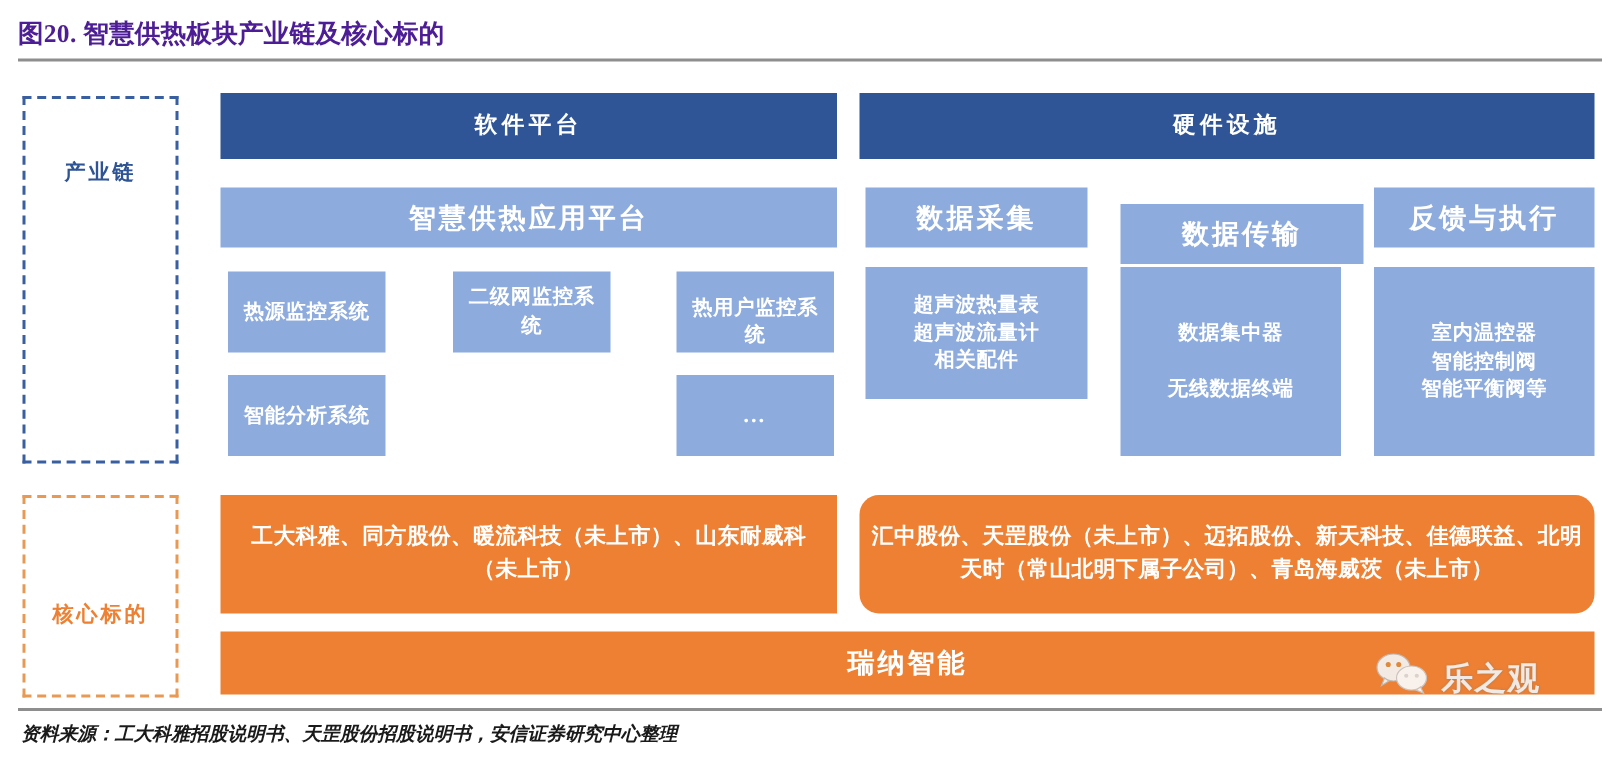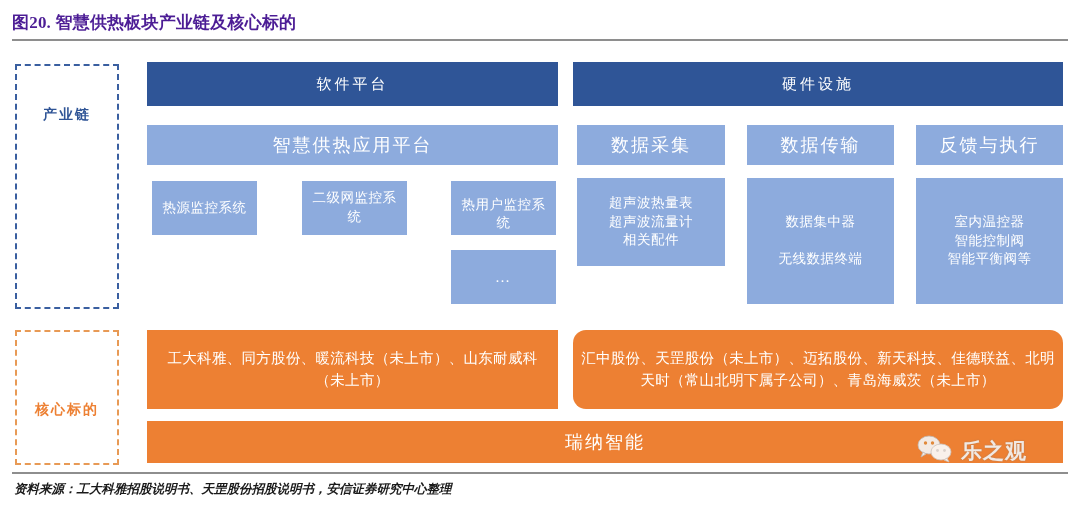--- a/index.html
+++ b/index.html
@@ -77,21 +77,21 @@
   }
 
   
   .box {
     position: absolute;
     display: flex;
     align-items: center;
     justify-content: center;
     text-align: center;
     color: #ffffff;
-    font-weight: normal;
+    font-weight: bold;
     line-height: 1.38;
     padding: 2px 6px;
   }
   .box.dark-blue  { background: #2f5597; }
   .box.light-blue { background: #8dabdd; }
   .box.orange     { background: #ed8033; }
 
   .box .box-text { display: block; width: 100%; }
 
   
@@ -171,36 +171,39 @@
   <div class="box light-blue cell" style="left:152px; top:181px; width:105px; height:54px;">
     <span class="box-text">热源监控系统</span>
   </div>
   <div class="box light-blue cell" style="left:302px; top:181px; width:105px; height:54px;">
     <span class="box-text">二级网监控系统</span>
   </div>
   <div class="box light-blue cell" style="left:451px; top:181px; width:105px; height:54px;align-items:flex-end;">
     <span class="box-text">热用户监控系统</span>
   </div>
 
+  <div class="box light-blue cell" style="left:152px; top:250px; width:105px; height:54px;">
+    <span class="box-text">智能分析系统</span>
+  </div>
   <div class="box light-blue ellipsis" style="left:451px; top:250px; width:105px; height:54px;">
     <span class="box-text">…</span>
   </div>
 
   <div class="box orange target" style="left:147px; top:330px; width:411px; height:79px;">
     <span class="box-text">工大科雅、同方股份、暖流科技（未上市）、山东耐威科（未上市）</span>
   </div>
 
   <div class="box dark-blue hdr" style="left:573px; top:62px; width:490px; height:44px;">
     <span class="box-text">硬件设施</span>
   </div>
 
   <div class="box light-blue strip" style="left:577px; top:125px; width:148px; height:40px;">
     <span class="box-text">数据采集</span>
   </div>
-  <div class="box light-blue strip" style="left:747px; top:125px; width:147px; height:40px;">
+  <div class="box light-blue strip" style="left:747px; top:136px; width:162px; height:40px;">
     <span class="box-text">数据传输</span>
   </div>
   <div class="box light-blue strip" style="left:916px; top:125px; width:147px; height:40px;">
     <span class="box-text">反馈与执行</span>
   </div>
 
   <div class="box light-blue cell" style="left:577px; top:178px; width:148px; height:88px; white-space:pre-line;">
     <span class="box-text">超声波热量表
 超声波流量计
 相关配件</span>

